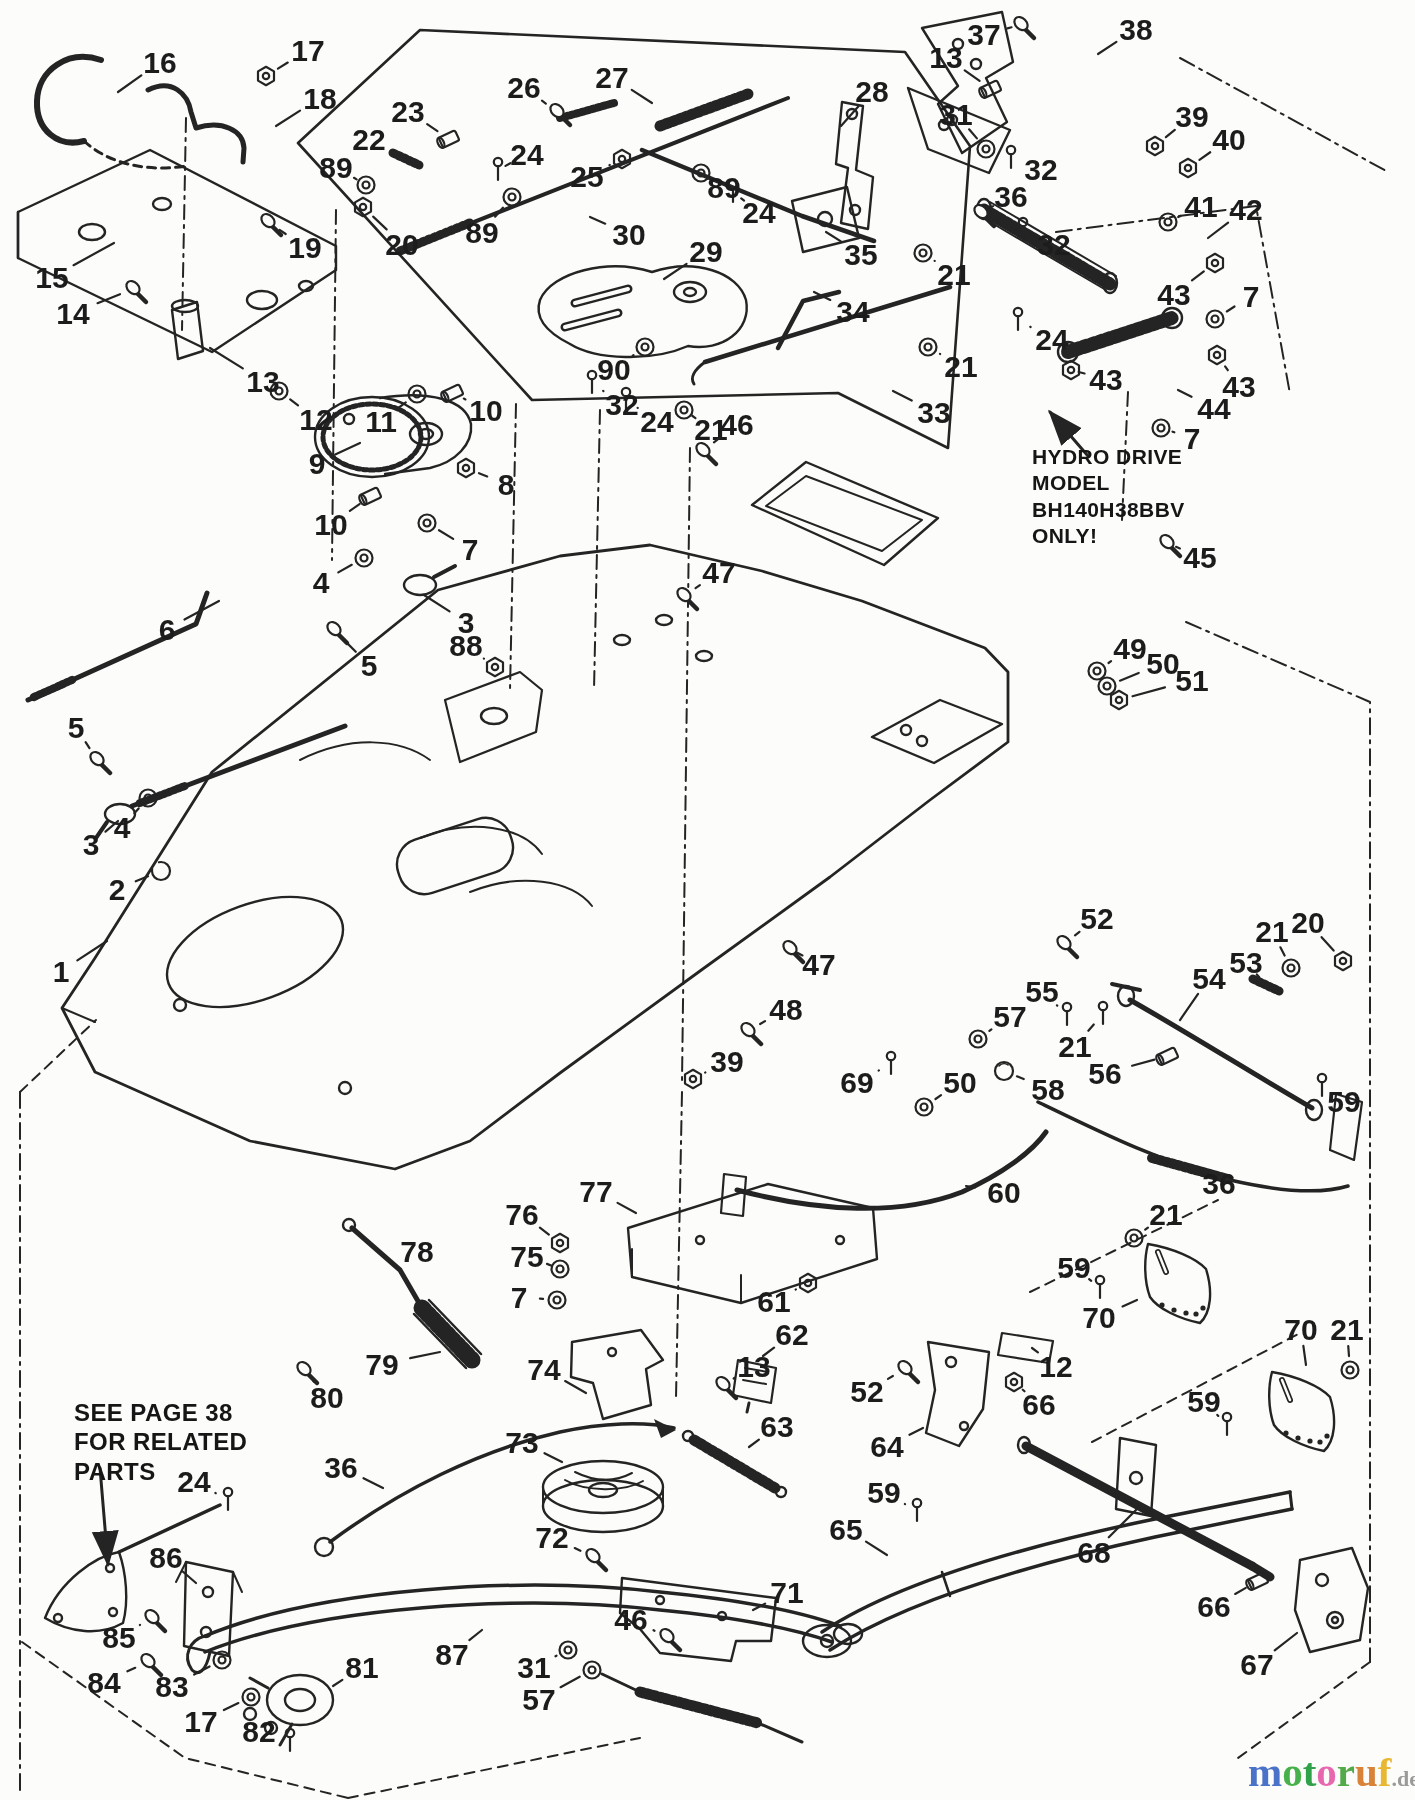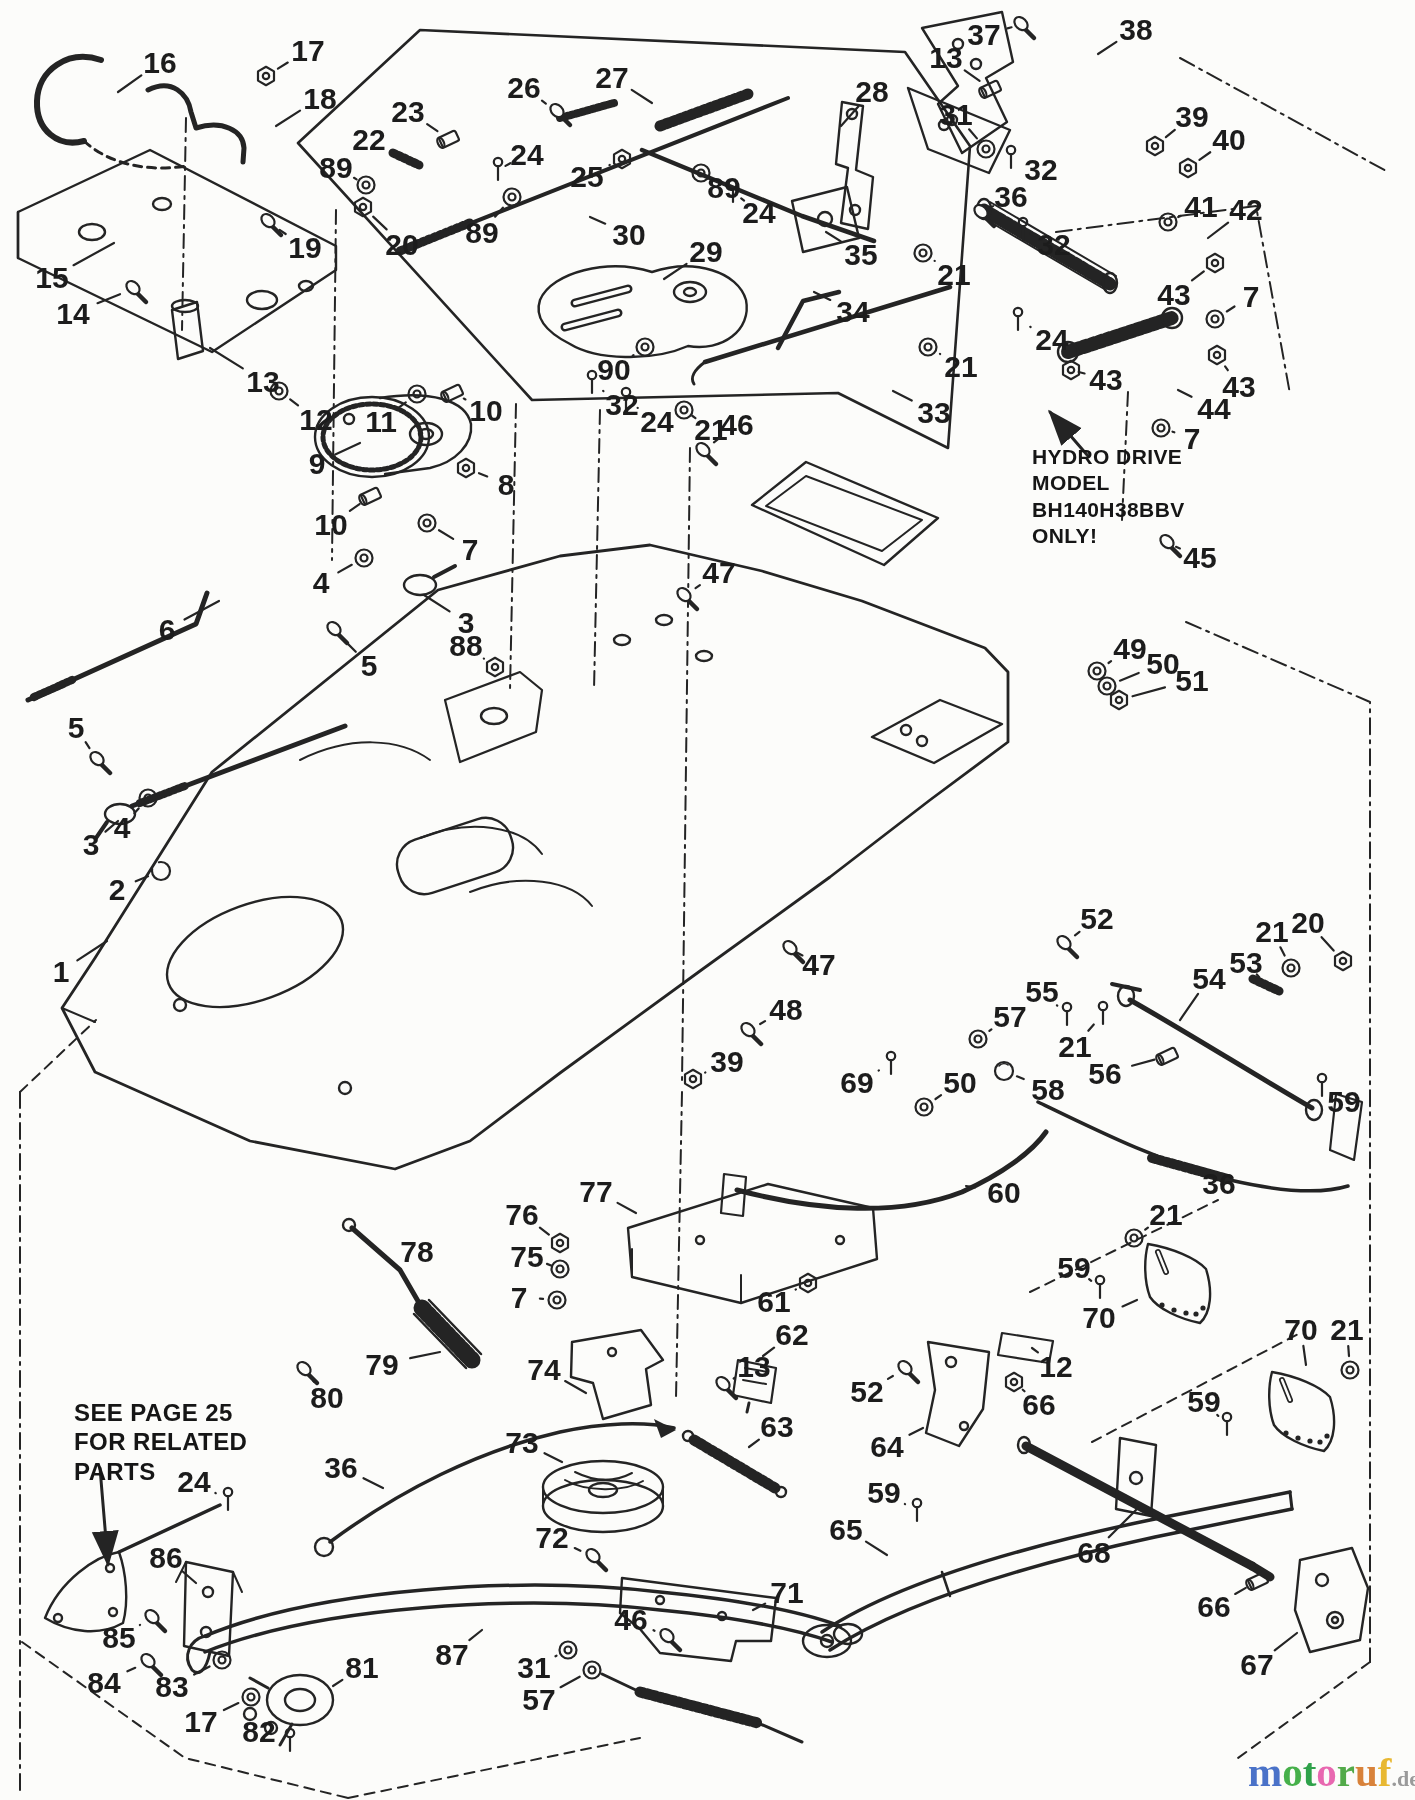--- a/index.html
+++ b/index.html
@@ -882,21 +882,21 @@
           <line x1="223.8913701631741" y1="1710.0121423216765" x2="238.37867719544417" y2="1703.0582349461868" stroke="#242424" stroke-width="2.2"></line>
           <text x="201" y="1721" class="pn" text-anchor="middle" dominant-baseline="central" stroke="none">17</text>
         </g>
   </g>
 </svg>
 
 <div class="note note-hydro">HYDRO DRIVE
 MODEL
 BH140H38BBV
 ONLY!</div>
-<div class="note note-seepage">SEE PAGE 25
+<div class="note note-seepage">SEE PAGE 38
 FOR RELATED
 PARTS</div>
 
 <div class="watermark">
   <span><span style="color: rgb(74, 114, 200);">m</span><span style="color: rgb(70, 176, 74);">o</span><span style="color: rgb(47, 162, 74);">t</span><span style="color: rgb(232, 104, 176);">o</span><span style="color: rgb(82, 170, 73);">r</span><span style="color: rgb(216, 130, 58);">u</span><span style="color: rgb(232, 184, 50);">f</span></span><span class="tld" style="color: rgb(154, 154, 154);">.de</span>
 </div>
 
 </div>
 
 </body></html>

